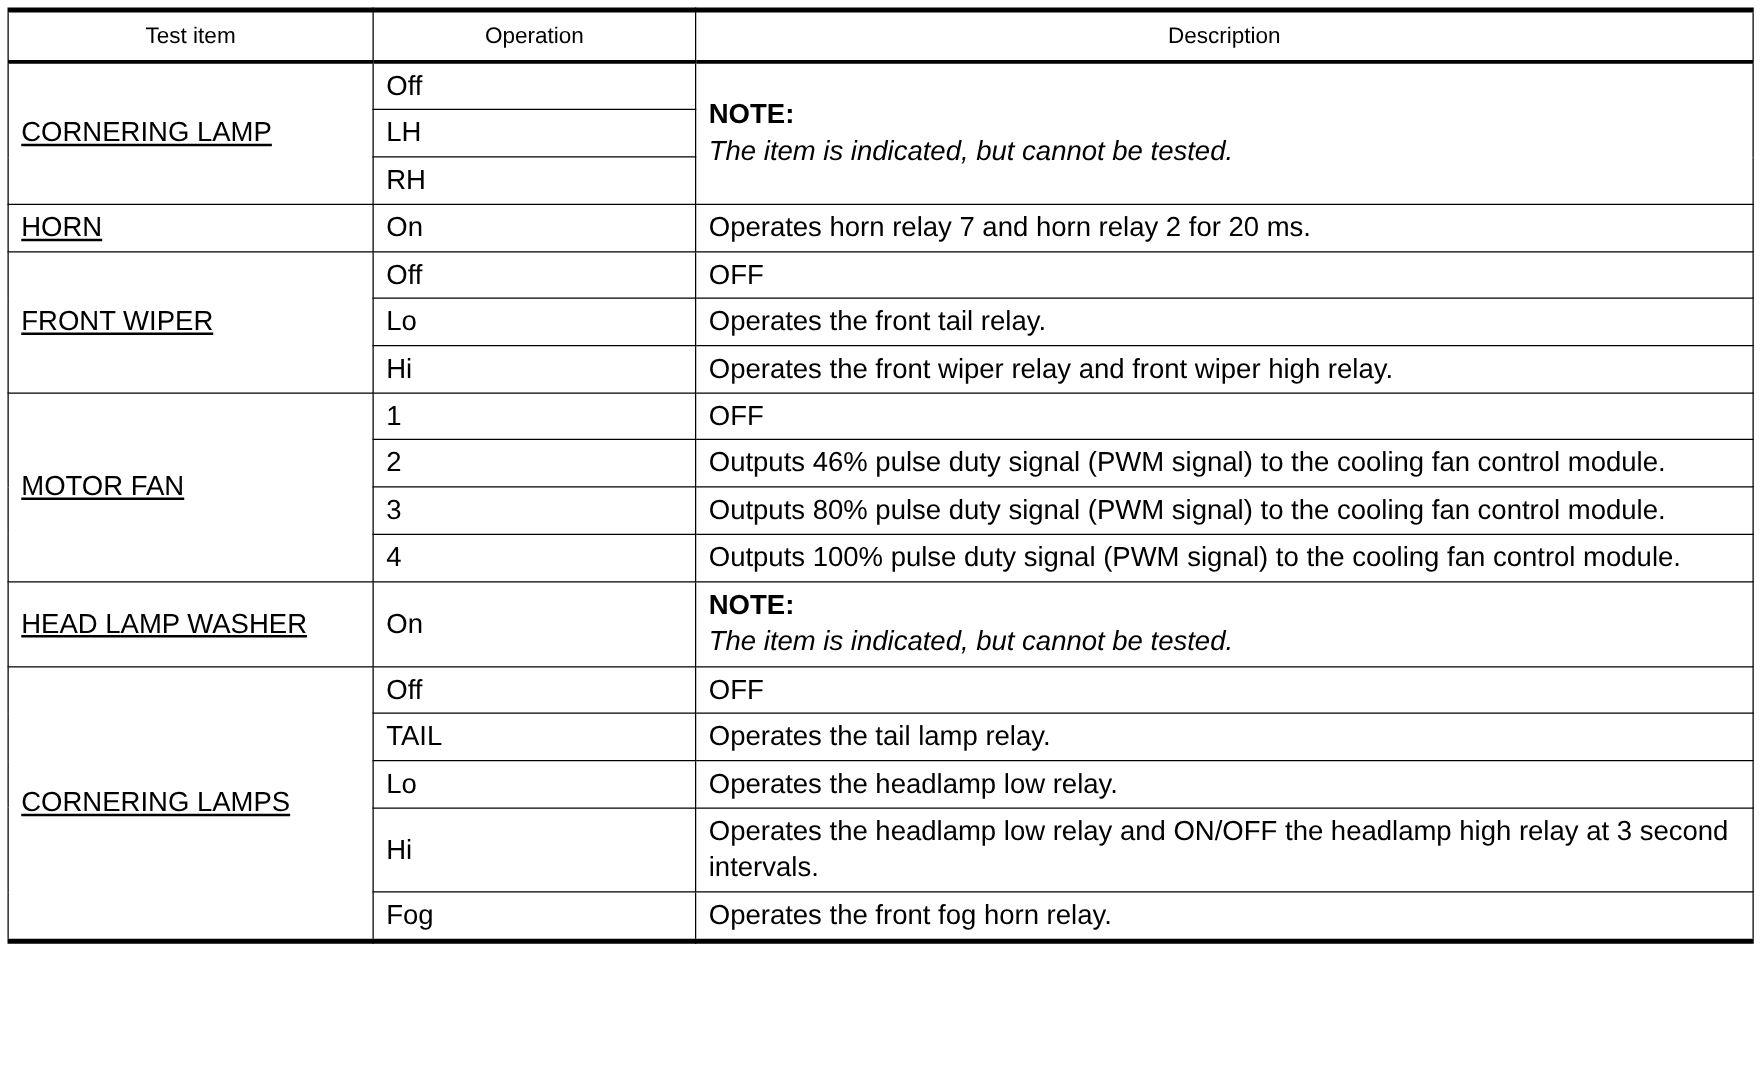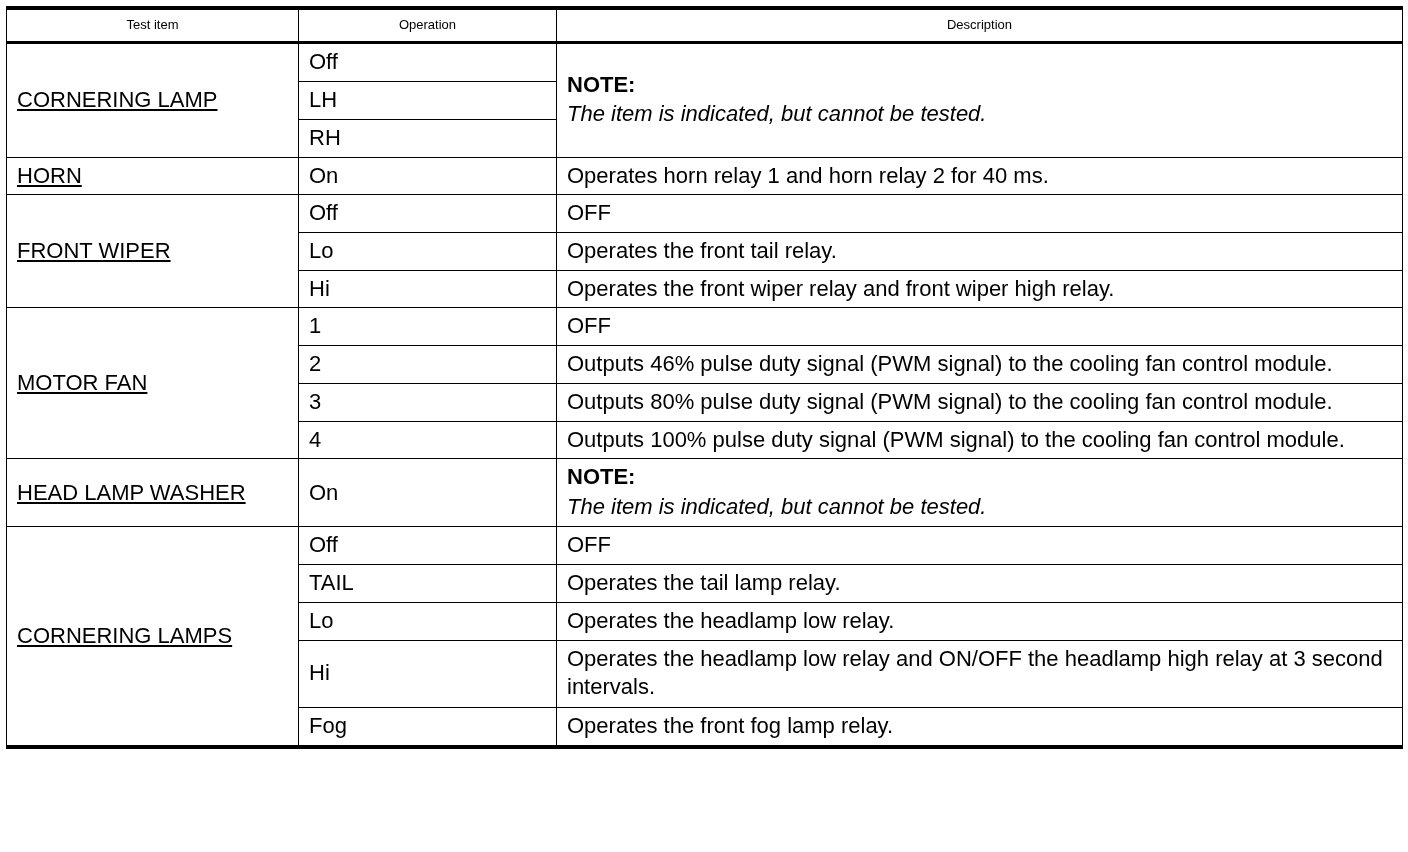--- a/index.html
+++ b/index.html
@@ -48,21 +48,21 @@
   col.c-op   { width: 258px; }
   col.c-desc { width: 846px; }
 
   
   table.spec-table {
     border-top: 4px solid #000000;
     border-bottom: 4px solid #000000;
   }
   table.spec-table tr.header-row th {
     text-align: center;
-    font-size: 13px;
+    font-size: 18px;
     padding-top: 7px;
     padding-bottom: 8px;
     border-bottom: 3px solid #000000;
   }
 
   
   .grp-top > td,
   .grp-top > th {
     border-top: 3px solid #000000;
   }
@@ -125,21 +125,21 @@
       <tr>
         <td class="op-cell">LH</td>
       </tr>
       <tr>
         <td class="op-cell">RH</td>
       </tr>
 
       <tr class="grp-top">
         <td class="item-cell">HORN</td>
         <td class="op-cell">On</td>
-        <td class="desc-cell">Operates horn relay 1 and horn relay 2 for 40 ms.</td>
+        <td class="desc-cell">Operates horn relay 7 and horn relay 2 for 20 ms.</td>
       </tr>
 
       <tr class="grp-top">
         <td class="item-cell" rowspan="3">FRONT WIPER</td>
         <td class="op-cell">Off</td>
         <td class="desc-cell">OFF</td>
       </tr>
       <tr>
         <td class="op-cell">Lo</td>
         <td class="desc-cell">Operates the front tail relay.</td>
@@ -188,17 +188,17 @@
       <tr>
         <td class="op-cell">Lo</td>
         <td class="desc-cell">Operates the headlamp low relay.</td>
       </tr>
       <tr>
         <td class="op-cell">Hi</td>
         <td class="desc-cell multiline">Operates the headlamp low relay and ON/OFF the headlamp high relay at 3 second intervals.</td>
       </tr>
       <tr>
         <td class="op-cell">Fog</td>
-        <td class="desc-cell">Operates the front fog lamp relay.</td>
+        <td class="desc-cell">Operates the front fog horn relay.</td>
       </tr>
     </tbody>
   </table>
 </div>
 
 </body></html>

